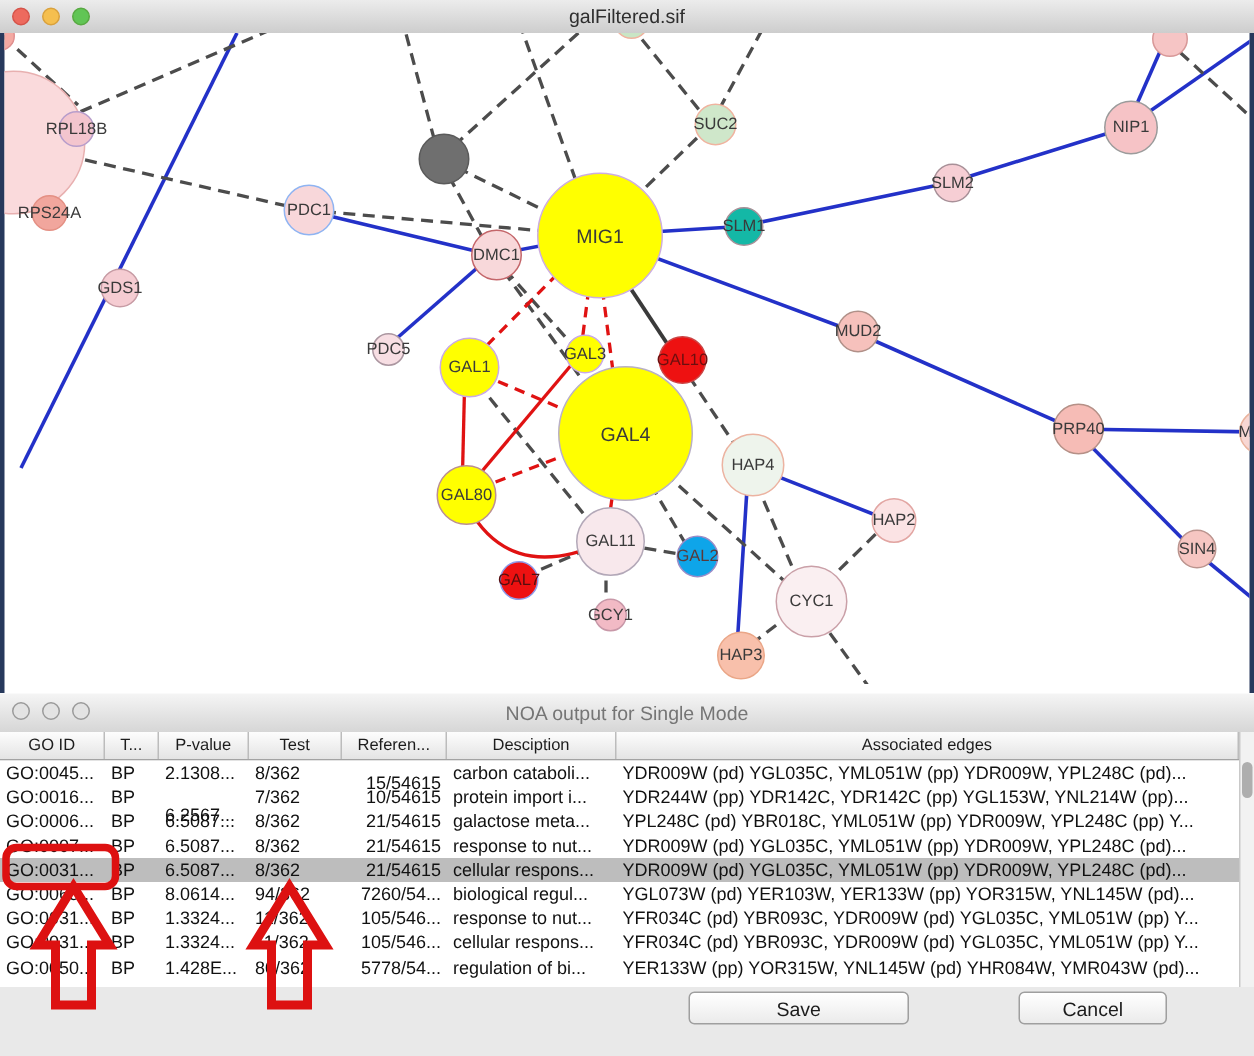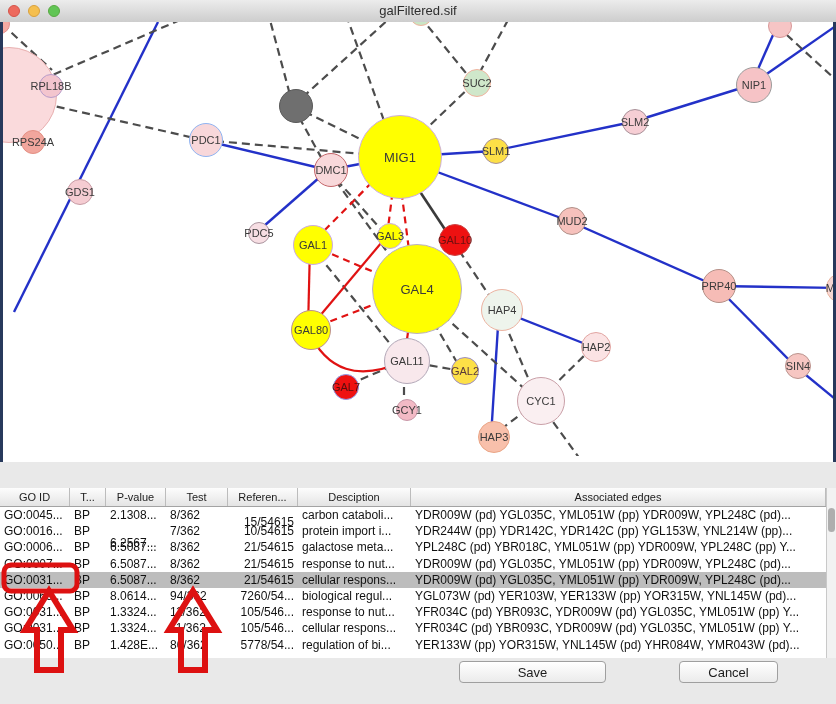--- a/index.html
+++ b/index.html
@@ -166,21 +166,21 @@
         <div class="node" style="left: 460px; top: 47px; height: 28px; width: 28px; background: rgb(207, 231, 202); border-color: rgb(240, 179, 159);">
           <span>SUC2</span>
         </div>
         <div class="node" style="left: 765px; top: -8px; height: 24px; width: 24px; background: rgb(246, 197, 197); border-color: rgb(216, 152, 152);"></div>
         <div class="node" style="left: 733px; top: 45px; height: 36px; width: 36px; background: rgb(246, 195, 198); border-color: rgb(155, 155, 155);">
           <span>NIP1</span>
         </div>
         <div class="node" style="left: 619px; top: 87px; height: 26px; width: 26px; background: rgb(246, 206, 212); border-color: rgb(168, 144, 152);">
           <span>SLM2</span>
         </div>
-        <div class="node" style="left: 480px; top: 116px; height: 26px; width: 26px; background: #fde047; border-color: rgb(168, 144, 152);">
+        <div class="node" style="left: 480px; top: 116px; height: 26px; width: 26px; background: #14b8a6; border-color: rgb(168, 144, 152);">
           <span>SLM1</span>
         </div>
         <div class="node" style="left: 555px; top: 185px; height: 28px; width: 28px; background: rgb(246, 193, 188); border-color: rgb(176, 144, 136);">
           <span>MUD2</span>
         </div>
         <div class="node" style="left: 436px; top: 202px; height: 32px; width: 32px; background: rgb(238, 17, 17); border-color: rgb(204, 68, 68);">
           <span style="color: rgb(107, 15, 15);">GAL10</span>
         </div>
         <div class="node" style="left: 245px; top: 200px; height: 22px; width: 22px; background: rgb(247, 222, 227); border-color: rgb(171, 150, 160); text-align: right;">
           <span>PDC5</span>
@@ -196,21 +196,21 @@
         </div>
         <div class="node" style="left: 288px; top: 288px; height: 40px; width: 40px; background: rgb(255, 255, 0); border-color: rgb(187, 143, 147);">
           <span>GAL80</span>
         </div>
         <div class="node" style="left: 478px; top: 267px; height: 42px; width: 42px; background: rgb(238, 244, 236); border-color: rgb(236, 179, 161);">
           <span>HAP4</span>
         </div>
         <div class="node" style="left: 381px; top: 316px; height: 46px; width: 46px; background: rgb(248, 232, 236); border-color: rgb(179, 168, 184);">
           <span>GAL11</span>
         </div>
-        <div class="node" style="left: 448px; top: 335px; height: 28px; width: 28px; background: #fde047; border-color: rgb(154, 140, 200);">
+        <div class="node" style="left: 448px; top: 335px; height: 28px; width: 28px; background: #0ea5e9; border-color: rgb(154, 140, 200);">
           <span style="color: rgb(90, 58, 58);">GAL2</span>
         </div>
         <div class="node" style="left: 330px; top: 352px; height: 26px; width: 26px; background: rgb(238, 17, 17); border-color: rgb(142, 155, 234);">
           <span style="color: rgb(85, 14, 14);">GAL7</span>
         </div>
         <div class="node" style="left: 393px; top: 377px; height: 22px; width: 22px; background: rgb(242, 186, 197); border-color: rgb(200, 152, 168);">
           <span>GCY1</span>
         </div>
         <div class="node" style="left: 578px; top: 310px; height: 30px; width: 30px; background: rgb(251, 227, 228); border-color: rgb(226, 165, 162);">
           <span>HAP2</span>
@@ -229,20 +229,28 @@
         </div>
         <div class="node" style="left: 823px; top: 251px; height: 30px; width: 30px; background: rgb(248, 215, 211); border-color: rgb(234, 180, 158);">
           <span>MSN5</span>
         </div>
       </div>
     <div class="grip"></div>
   </div>
 </div>
 
 <div class="win-table">
+  <div class="titlebar">
+    <div class="lights">
+      <div class="light gray"></div>
+      <div class="light gray"></div>
+      <div class="light gray"></div>
+    </div>
+    <div class="title">NOA output for Single Mode</div>
+  </div>
   <div class="thead" id="thead">
       <div class="th" style="width: 70px;">GO ID</div>
       <div class="th" style="width: 36px;">T...</div>
       <div class="th" style="width: 60px;">P-value</div>
       <div class="th" style="width: 62px;">Test</div>
       <div class="th" style="width: 70px;">Referen...</div>
       <div class="th" style="width: 113px;">Desciption</div>
       <div class="th" style="width: 415px;">Associated edges</div>
     </div>
   <div class="tbody" id="tbody">

